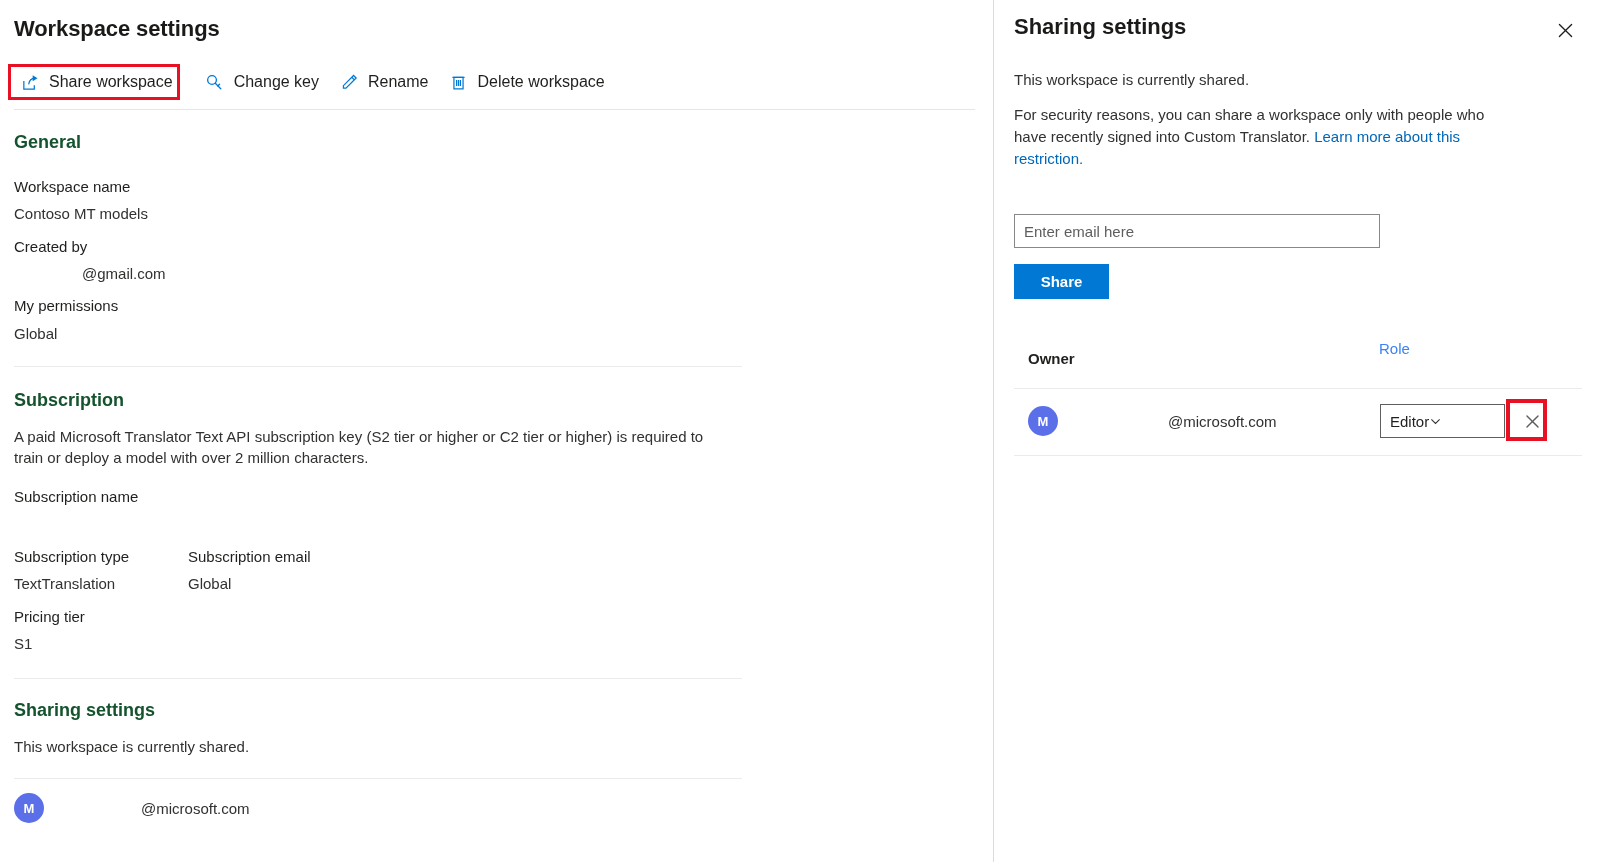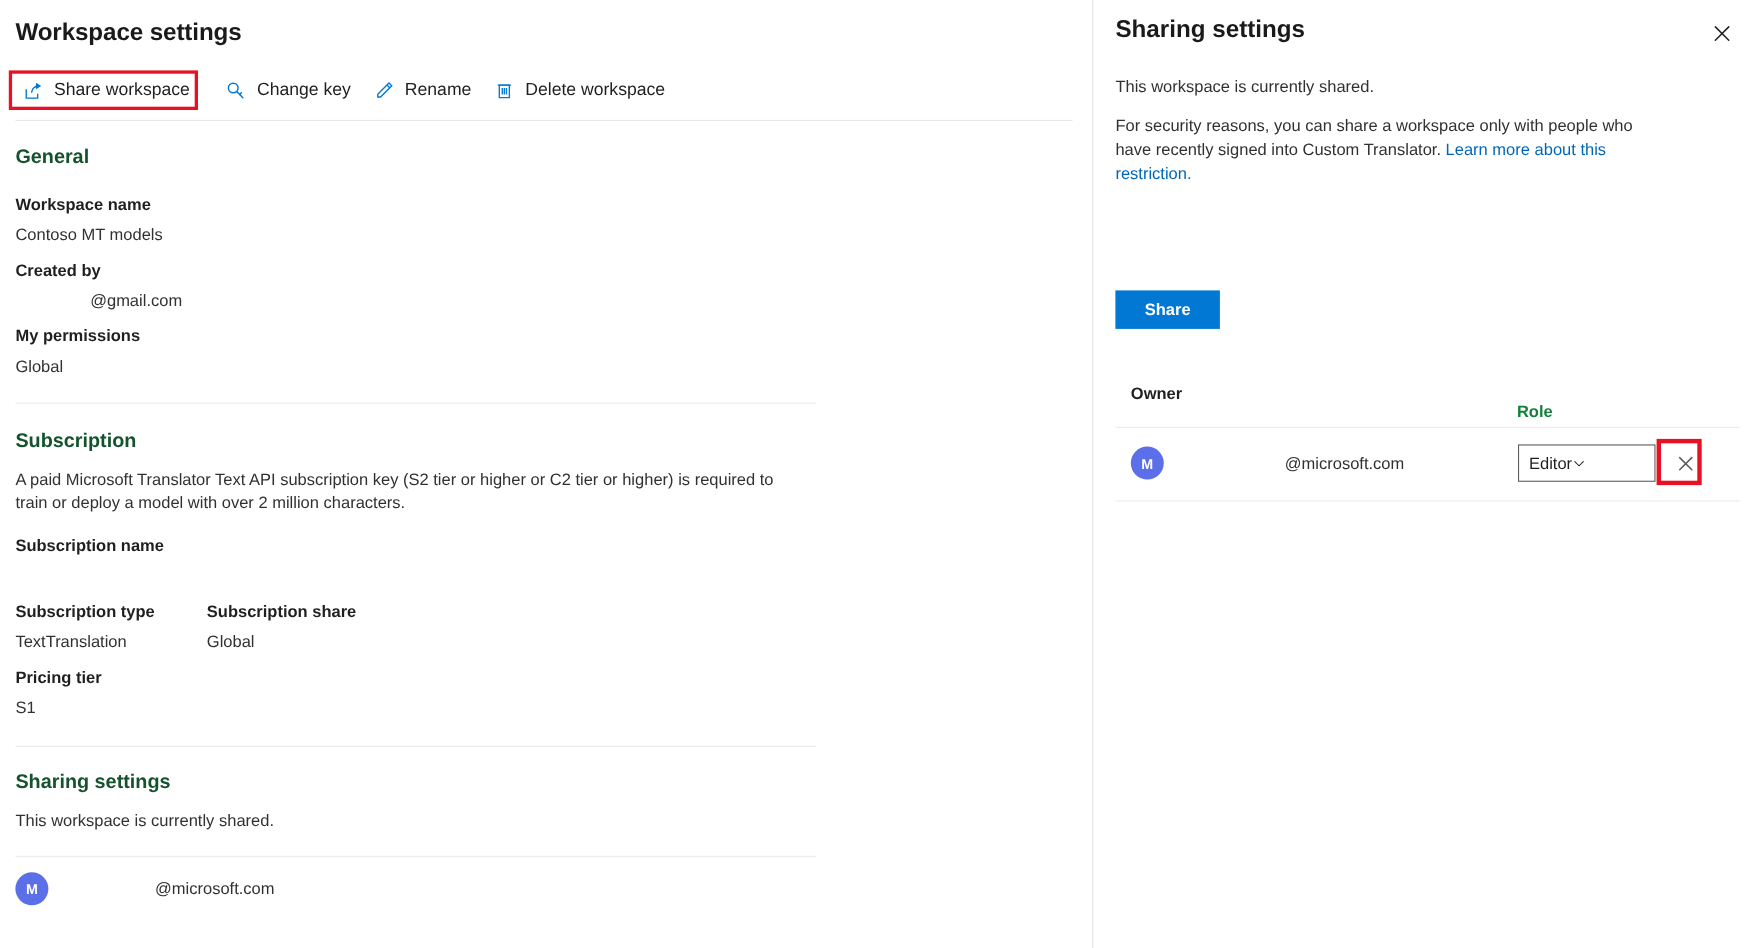--- a/index.html
+++ b/index.html
@@ -81,21 +81,21 @@
   
   .sect-head {
     position: absolute;
     font-size: 18px;
     font-weight: 600;
     color: #14532d;
   }
   .fld-label {
     position: absolute;
     font-size: 15px;
-    font-weight: 700;
+    font-weight: 400;
     color: #201f1e;
   }
   .fld-value {
     position: absolute;
     font-size: 15px;
     font-weight: 400;
     color: #323130;
   }
   .body-text {
     position: absolute;
@@ -260,24 +260,24 @@
 
   #th-email {
     position: absolute;
     left: 34px; top: 350px;
     font-size: 15px;
     font-weight: 700;
     color: #201f1e;
   }
   #th-role {
     position: absolute;
-    left: 385px; top: 366px;
-    font-size: 15px;
-    font-weight: 700;
-    color: #15803d;
+    left: 385px; top: 340px;
+    font-size: 15px;
+    font-weight: 400;
+    color: #3b82f6;
   }
   #row-rule-top {
     position: absolute;
     left: 20px; top: 388px;
     width: 568px; height: 1px;
     background: #ebebeb;
   }
   #row-rule-bottom {
     position: absolute;
     left: 20px; top: 455px;
@@ -400,21 +400,21 @@
     <div class="fld-value" id="v-createdby">@gmail.com</div>
     <div class="fld-label" id="l-perms">My permissions</div>
     <div class="fld-value" id="v-perms">Global</div>
     <div class="hr" id="hr-1"></div>
 
     <div class="sect-head" id="h-subscription">Subscription</div>
     <div class="body-text" id="p-subscription">A paid Microsoft Translator Text API subscription key (S2 tier or higher or C2 tier or higher) is required to train or deploy a model with over 2 million characters.</div>
     <div class="fld-label" id="l-subname">Subscription name</div>
     <div class="fld-label" id="l-subtype">Subscription type</div>
     <div class="fld-value" id="v-subtype">TextTranslation</div>
-    <div class="fld-label" id="l-subregion">Subscription share</div>
+    <div class="fld-label" id="l-subregion">Subscription email</div>
     <div class="fld-value" id="v-subregion">Global</div>
     <div class="fld-label" id="l-pricing">Pricing tier</div>
     <div class="fld-value" id="v-pricing">S1</div>
     <div class="hr" id="hr-2"></div>
 
     <div class="sect-head" id="h-sharing">Sharing settings</div>
     <div class="body-text" id="p-sharing">This workspace is currently shared.</div>
     <div class="hr" id="hr-3"></div>
 
     <div id="left-share-row">
@@ -433,20 +433,21 @@
     <button id="close-btn">
       <svg width="19" height="19" viewBox="0 0 20 20" fill="none" stroke="currentColor" stroke-width="1.4">
         <path d="M3.6 3.6 16.4 16.4M16.4 3.6 3.6 16.4" stroke-linecap="round"></path>
       </svg>
     </button>
 
     <div id="flyout-status">This workspace is currently shared.</div>
 
     <div id="flyout-note"><span>For security reasons, you can share a workspace only with people who have recently signed into Custom Translator. </span><a href="#">Learn more about this restriction.</a></div>
 
+    <input id="email-input" type="text" placeholder="Enter email here" style="">
 
 
     <button id="share-btn">Share</button>
 
     <div id="th-email">Owner</div>
     <div id="th-role">Role</div>
     <div id="row-rule-top"></div>
 
     <div id="share-row">
       <div class="avatar" id="row-avatar">M</div>

